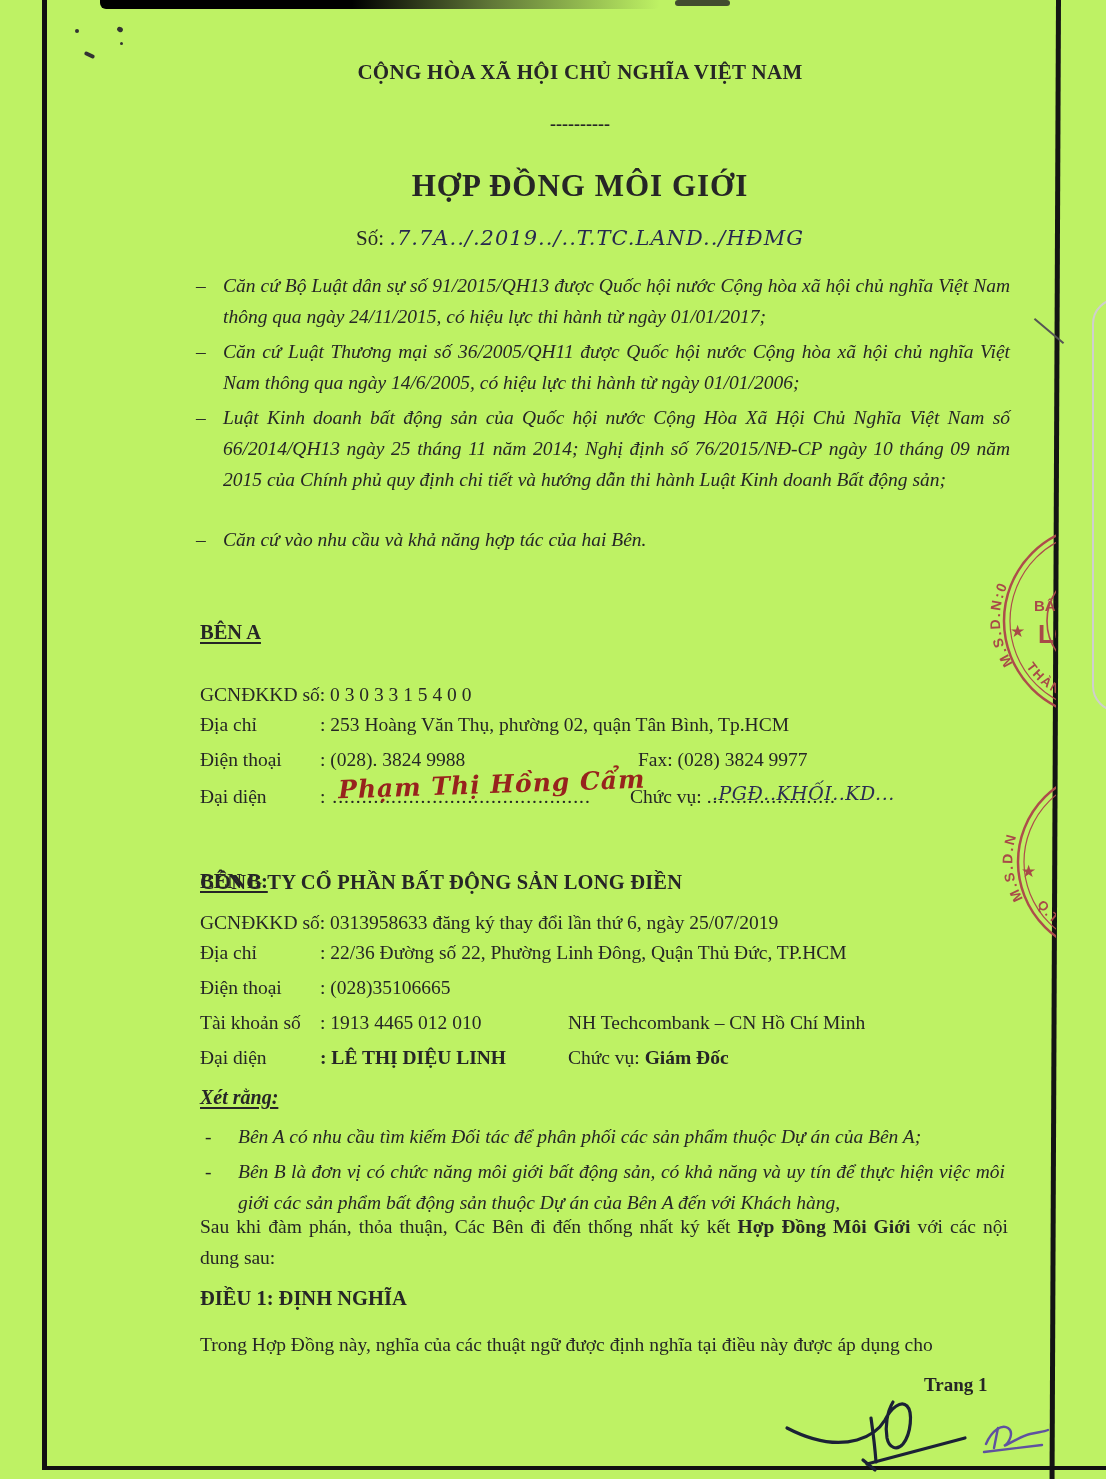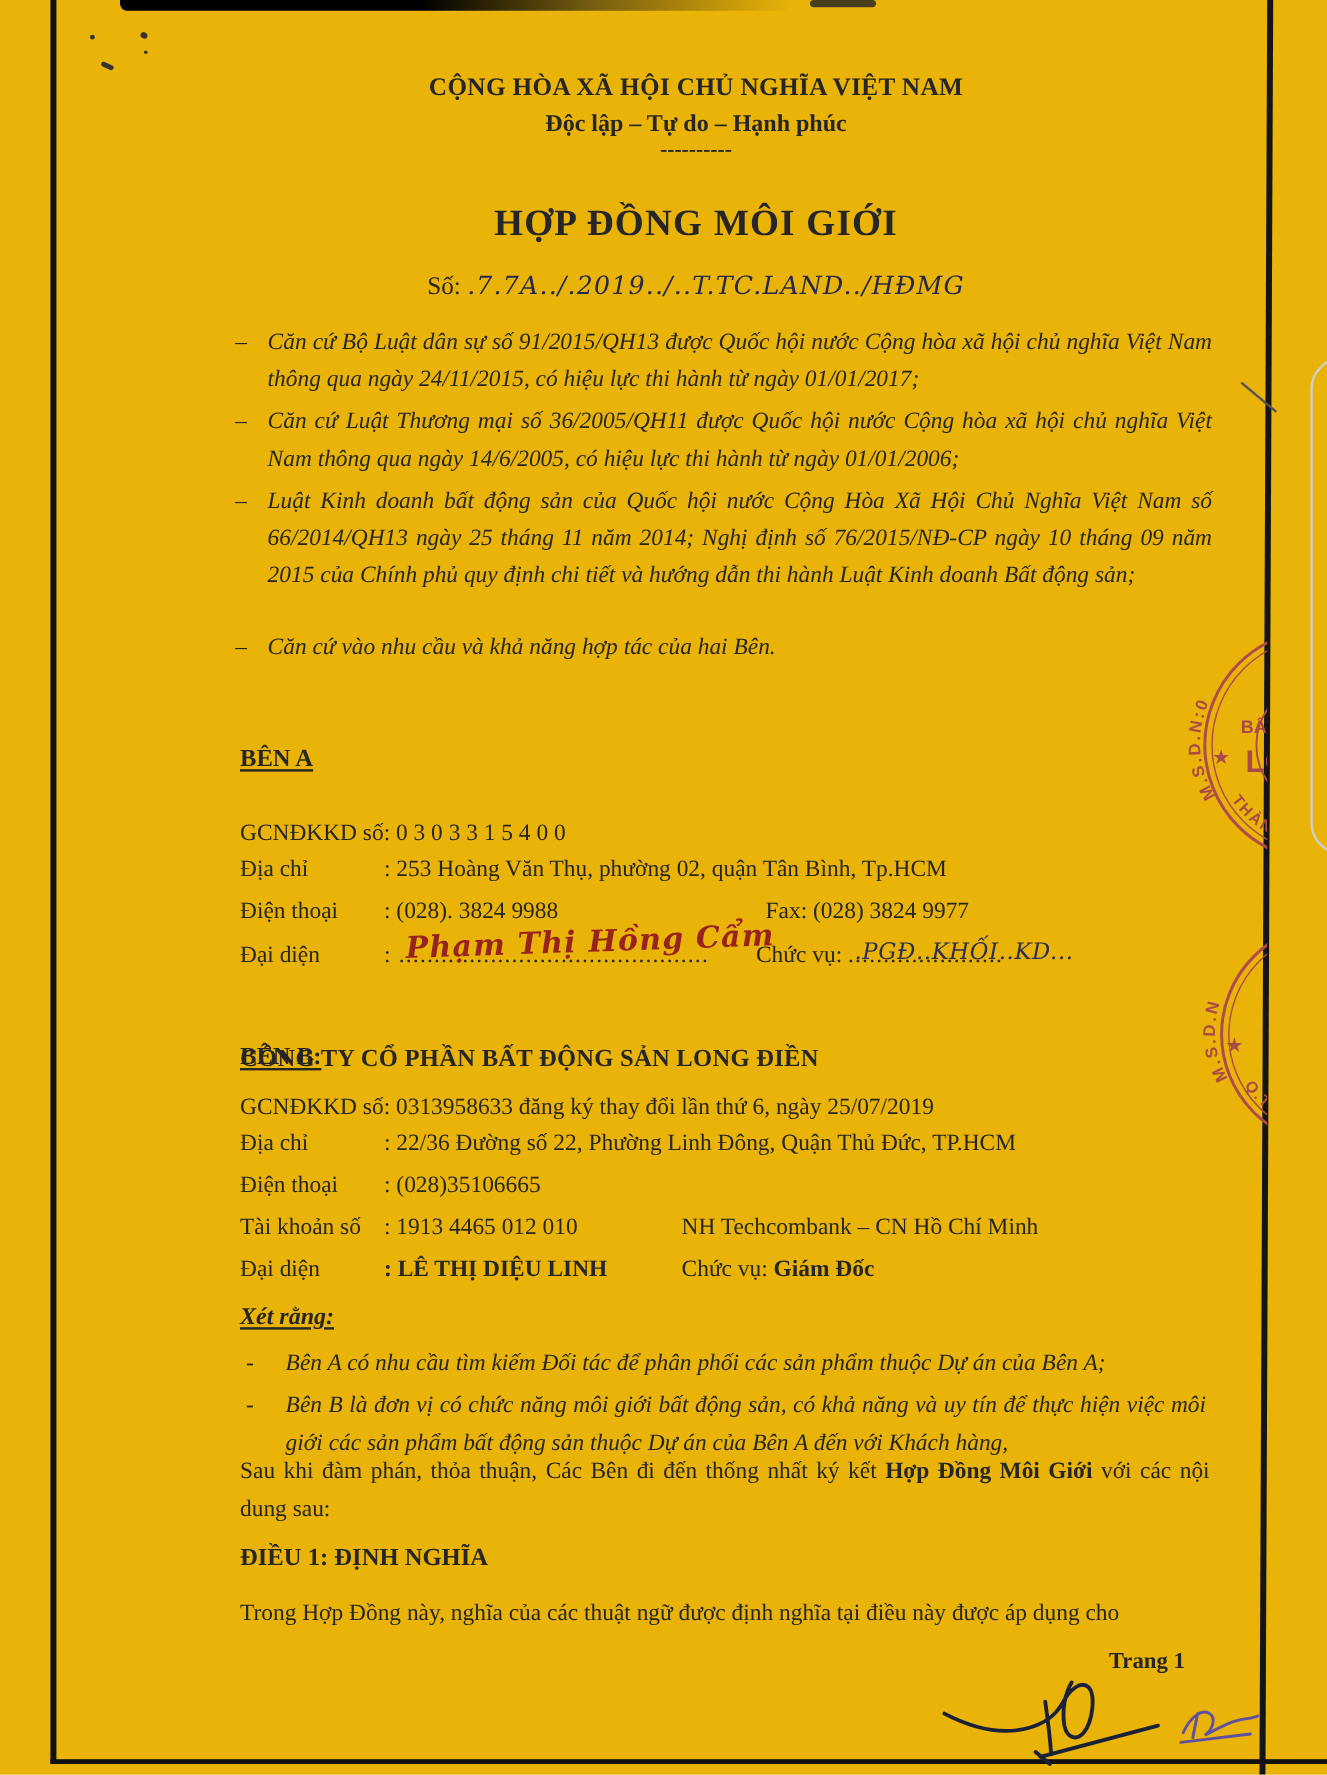--- a/index.html
+++ b/index.html
@@ -1,16 +1,16 @@
 <!DOCTYPE html>
 <html><head>
 <meta charset="utf-8">
 <style>
   html,body{margin:0;padding:0;background:#eee;}
-  .page{position:relative;width:1106px;height:1479px;background:#eab308;overflow:hidden;
+  .page{position:relative;width:1106px;height:1479px;background:#bef264;overflow:hidden;
         font-family:"Liberation Serif",serif;color:#262626;}
   .abs{position:absolute;}
   
   .scan-left{position:absolute;left:42px;top:0;width:5px;height:1470px;background:#111;}
   .scan-right{position:absolute;left:1056px;top:0;width:5px;height:1479px;background:#141414;transform:rotate(0.25deg);transform-origin:top;}
   .scan-bottom{position:absolute;left:42px;top:1466px;width:1064px;height:4px;background:#111;}
   .scan-top{position:absolute;left:100px;top:0;width:560px;height:9px;border-radius:0 0 6px 6px;
             background:linear-gradient(to right,#000 0%,#000 45%,rgba(20,20,20,.55) 70%,rgba(20,20,20,0) 100%);}
   .scan-top2{position:absolute;left:675px;top:0;width:55px;height:6px;background:#222;border-radius:3px;opacity:.8;}
   .speck{position:absolute;background:#333;border-radius:50%;}
@@ -61,21 +61,20 @@
   <div class="scan-top"></div>
   <div class="scan-top2"></div>
   <div class="speck" style="left:75px;top:29px;width:4px;height:4px;"></div>
   <div class="speck" style="left:117px;top:27px;width:6px;height:5px;transform:rotate(30deg);"></div>
   <div class="speck" style="left:120px;top:42px;width:3px;height:3px;"></div>
   <div class="speck" style="left:84px;top:53px;width:11px;height:4px;transform:rotate(25deg);border-radius:2px;"></div>
   <div class="penmark"></div>
   <div class="ghost-rect"></div>
 
   <div class="abs center motto1 b" style="top:60px;">CỘNG HÒA XÃ HỘI CHỦ NGHĨA VIỆT NAM</div>
-  <div class="abs center motto2 b" style="top:92px;">Độc lập – Tự do – Hạnh phúc</div>
   <div class="abs center divider b" style="top:114px;">----------</div>
   <div class="abs center title b" style="top:168px;">HỢP ĐỒNG MÔI GIỚI</div>
   <div class="abs center soline" style="top:226px;">
     <span>Số:</span>
     <span class="hw-num">.7.7A../.2019../..T.TC.LAND../HĐMG</span>
   </div>
 
   <div class="abs recital body-t" style="top:270px;">
     <span class="dash">–</span>
     <span class="rtext">Căn cứ Bộ Luật dân sự số 91/2015/QH13 được Quốc hội nước Cộng hòa xã hội chủ nghĩa Việt Nam thông qua ngày 24/11/2015, có hiệu lực thi hành từ ngày 01/01/2017;</span>

